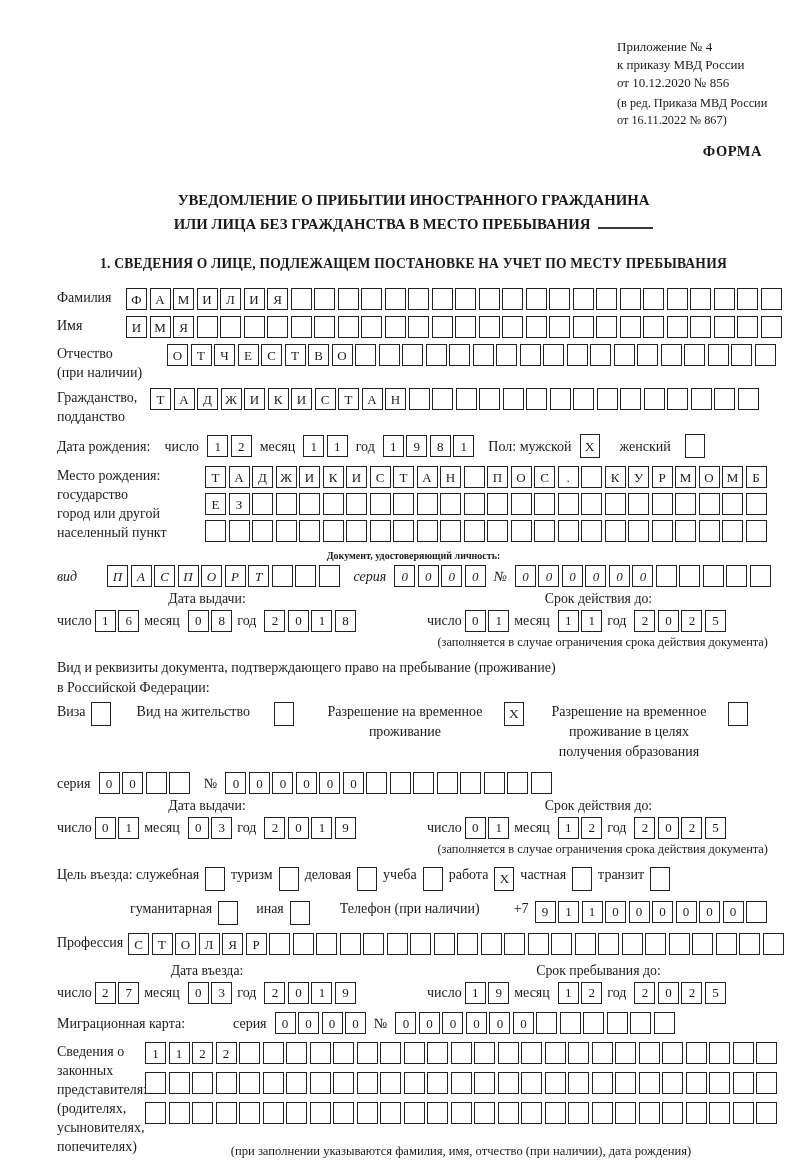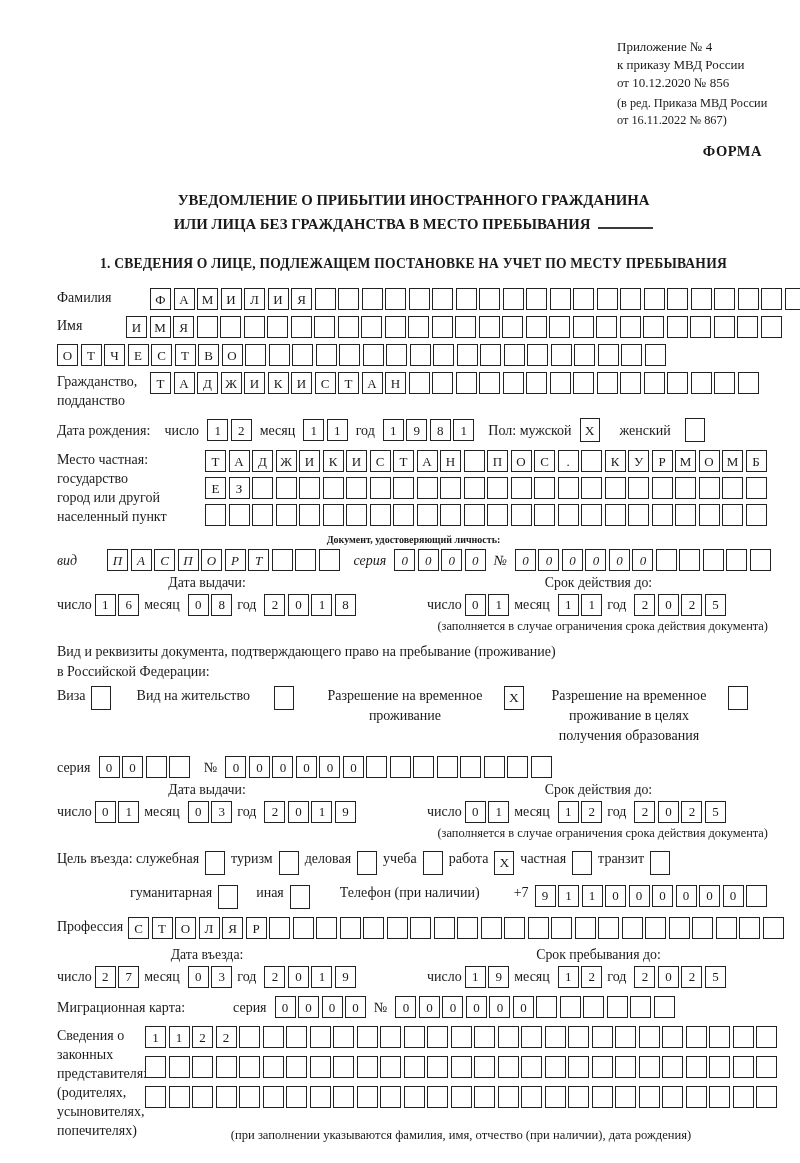--- a/index.html
+++ b/index.html
@@ -60,21 +60,21 @@
   </div>
   <div class="forma">ФОРМА</div>
 
   <div class="title">
     <div>УВЕДОМЛЕНИЕ О ПРИБЫТИИ ИНОСТРАННОГО ГРАЖДАНИНА</div>
     <div><span>ИЛИ ЛИЦА БЕЗ ГРАЖДАНСТВА В МЕСТО ПРЕБЫВАНИЯ</span><span class="blank-line"></span></div>
   </div>
 
   <div class="sec-head">1. СВЕДЕНИЯ О ЛИЦЕ, ПОДЛЕЖАЩЕМ ПОСТАНОВКЕ НА УЧЕТ ПО МЕСТУ ПРЕБЫВАНИЯ</div>
 
-  <div class="frow" style="margin-top:16px;gap:24px;">
+  <div class="frow" style="margin-top:16px;">
     <div class="lbl w-fam">Фамилия</div>
     <div class="cells">
         <span class="box">Ф</span>
         <span class="box">А</span>
         <span class="box">М</span>
         <span class="box">И</span>
         <span class="box">Л</span>
         <span class="box">И</span>
         <span class="box">Я</span>
         <span class="box"></span>
@@ -129,20 +129,24 @@
         <span class="box"></span>
         <span class="box"></span>
         <span class="box"></span>
         <span class="box"></span>
         <span class="box"></span>
         <span class="box"></span>
       </div>
   </div>
 
   <div class="frow">
+    <div class="lbl w-pat">
+      <div>Отчество</div>
+      <div>(при наличии)</div>
+    </div>
     <div class="cells">
         <span class="box">О</span>
         <span class="box">Т</span>
         <span class="box">Ч</span>
         <span class="box">Е</span>
         <span class="box">С</span>
         <span class="box">Т</span>
         <span class="box">В</span>
         <span class="box">О</span>
         <span class="box"></span>
@@ -231,21 +235,21 @@
     <span class="gap8"></span>
     <span class="cbox">X</span>
     <span class="gap20"></span>
     <span>женский</span>
     <span class="gap14"></span>
     <span class="cbox"></span>
   </div>
 
   <div class="frow" style="margin-top:8px;">
     <div class="lbl w-place">
-      <div>Место частная:</div>
+      <div>Место рождения:</div>
       <div>государство</div>
       <div>город или другой</div>
       <div>населенный пункт</div>
     </div>
     <div class="stack">
       <div class="cells">
           <span class="box">Т</span>
           <span class="box">А</span>
           <span class="box">Д</span>
           <span class="box">Ж</span>

